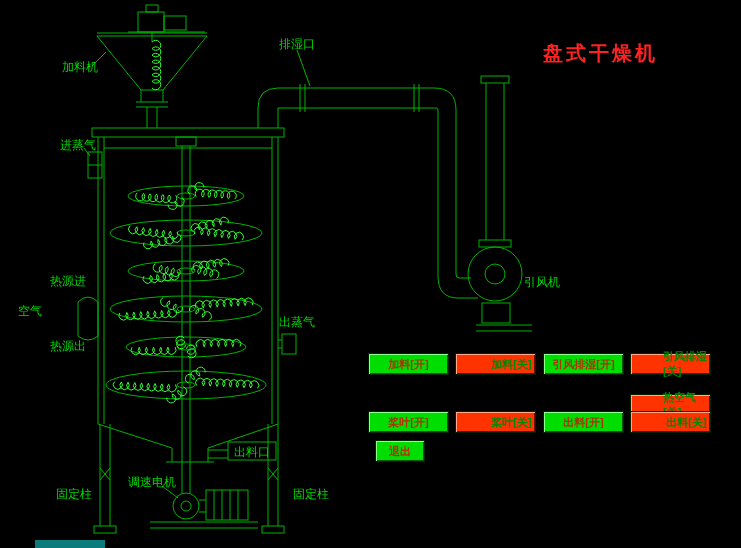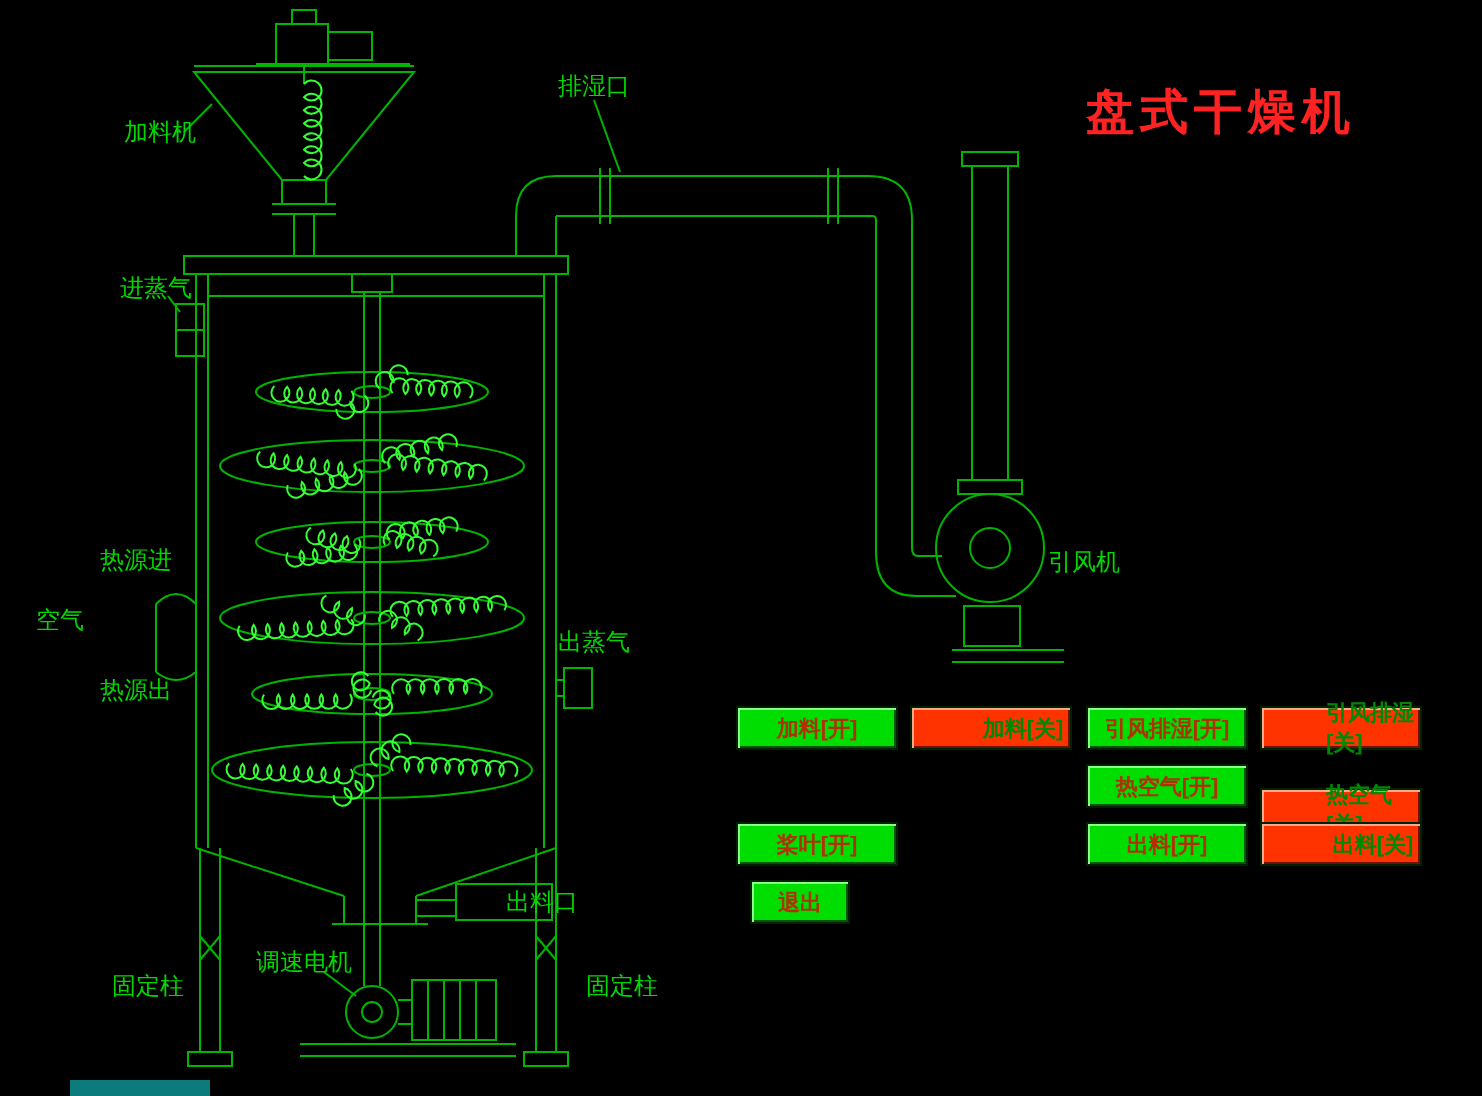--- a/index.html
+++ b/index.html
@@ -3,25 +3,25 @@
 <meta charset="utf-8">
 <style>
   html,body{margin:0;padding:0;background:#000;}
   .screen{
     position:relative;width:741px;height:548px;overflow:hidden;
     background:var(--background,#000);
     font-family:"Liberation Sans",sans-serif;
   }
   .lbl{
     position:absolute;color:var(--label-green,#00d800);
-    font-size:12px;line-height:1;white-space:nowrap;font-family:Liberation Mono, monospace;
+    font-size:12px;line-height:1;white-space:nowrap;
   }
   .title{
     position:absolute;left:543px;top:40px;
-    color:var(--title-red,#ff2222);font-size:24px;font-weight:bold;letter-spacing:3px;
+    color:var(--title-red,#ff2222);font-size:20px;font-weight:bold;letter-spacing:3px;
   }
   .btn{
     position:absolute;width:81px;height:22px;box-sizing:border-box;
     display:flex;align-items:center;justify-content:center;
     font-size:11px;font-weight:bold;cursor:pointer;
     border:1px solid #002200;
   }
   .btn.on{
     background:var(--button-on-face,#00dd00);
     color:var(--button-on-text,#b03000);
@@ -216,36 +216,36 @@
   <div class="title">盘式干燥机</div>
 
   
   <div class="lbl" style="left:62px;top:61px">加料机</div>
   <div class="lbl" style="left:279px;top:38px">排湿口</div>
   <div class="lbl" style="left:60px;top:139px">进蒸气</div>
   <div class="lbl" style="left:50px;top:275px">热源进</div>
   <div class="lbl" style="left:18px;top:305px">空气</div>
   <div class="lbl" style="left:50px;top:340px">热源出</div>
   <div class="lbl" style="left:279px;top:316px">出蒸气</div>
-  <div class="lbl" style="left:243px;top:446px;width:46px;text-align:right">出料口</div>
+  <div class="lbl" style="left:229px;top:446px;width:46px;text-align:center">出料口</div>
   <div class="lbl" style="left:128px;top:476px">调速电机</div>
   <div class="lbl" style="left:56px;top:488px">固定柱</div>
   <div class="lbl" style="left:293px;top:488px">固定柱</div>
   <div class="lbl" style="left:524px;top:276px">引风机</div>
 
   
   <div class="btn on" style="left:368px;top:353px">加料[开]</div>
   <div class="btn off" style="left:455px;top:353px">加料[关]</div>
   <div class="btn on" style="left:543px;top:353px">引风排湿[开]</div>
   <div class="btn off" style="left:630px;top:353px">引风排湿[关]</div>
 
-  <div class="btn on" style="left:543px;top:382px">热空气[开]</div>
   <div class="btn off" style="left:630px;top:394px">热空气[关]</div>
 
   <div class="btn on" style="left:368px;top:411px">桨叶[开]</div>
+  <div class="btn off" style="left:455px;top:411px">桨叶[关]</div>
   <div class="btn on" style="left:543px;top:411px">出料[开]</div>
   <div class="btn off" style="left:630px;top:411px">出料[关]</div>
 
   <div class="btn on exit" style="left:375px;top:440px">退出</div>
 
   
   <div class="taskbar"></div>
 </div>
 
 </body></html>

